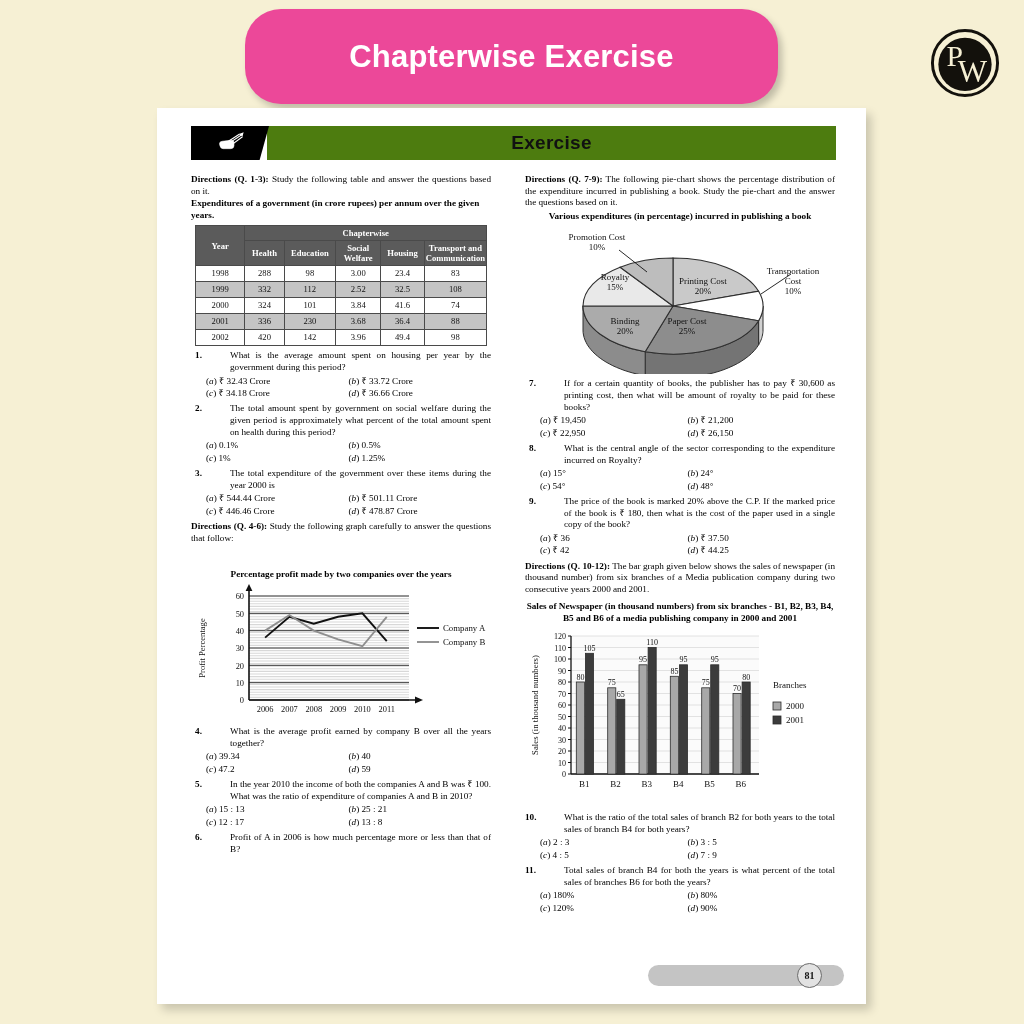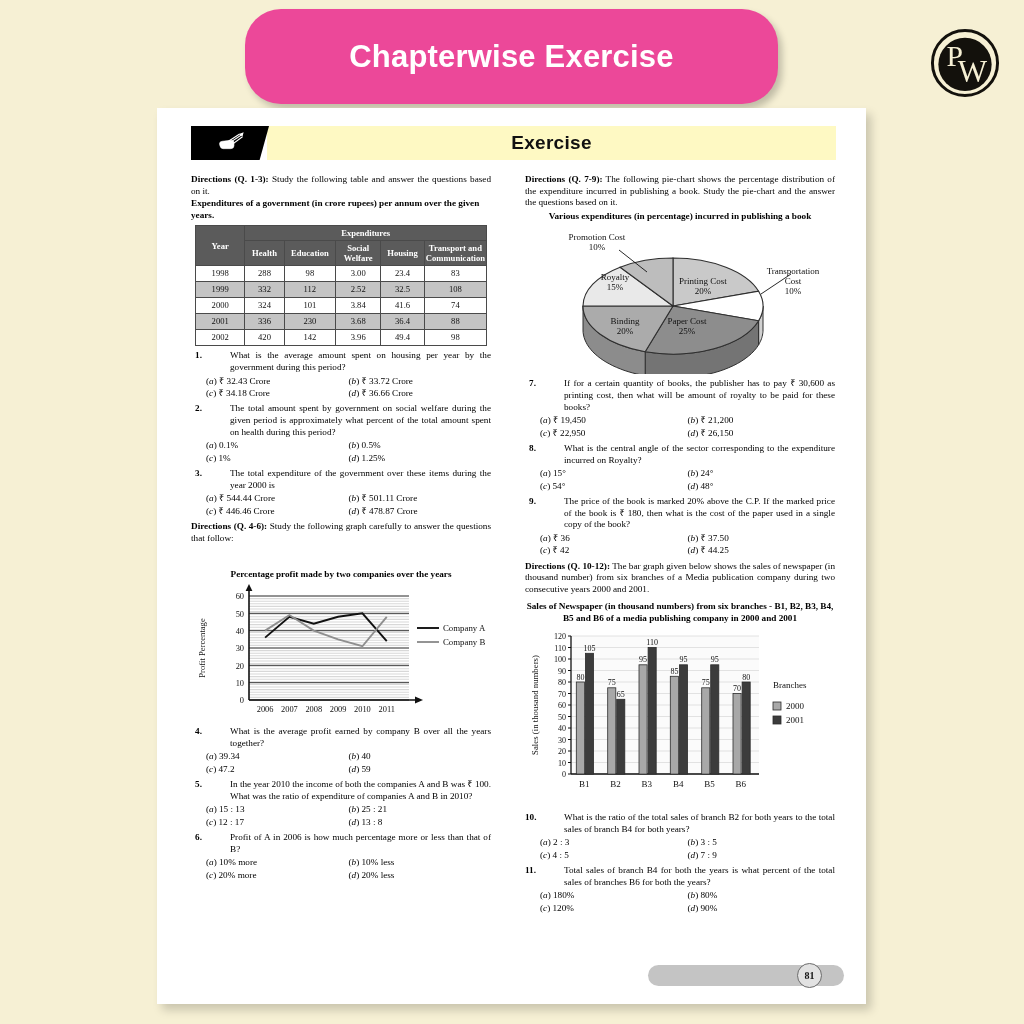--- a/index.html
+++ b/index.html
@@ -42,21 +42,21 @@
 
   
   .ex-head { position:relative; height:34px; margin:5px 12px 0 16px; display:flex; }
   .ex-tab {
     width:78px; height:34px; background:#000;
     clip-path: polygon(0 0, 100% 0, 88% 100%, 0 100%);
     display:flex; align-items:center; justify-content:center;
   }
   .ex-tab svg { width:34px; height:24px; }
   .ex-bar {
-    flex:1; background:#fef9c3; height:34px;
+    flex:1; background:#4d7c0f; height:34px;
     display:flex; align-items:center; justify-content:center;
     margin-left:-2px;
   }
   .ex-bar span {
     font-family:"Liberation Sans", sans-serif;
     font-weight:bold; font-size:19px; color:#111; letter-spacing:.3px;
   }
 
   
   .cols { display:flex; margin:14px 16px 0 16px; height:792px; }
@@ -155,21 +155,21 @@
 
       <div class="dir">
         <span class="lbl">Directions (Q. 1-3):</span><span> Study the following table and answer the questions based on it.</span>
       </div>
       <div class="subhead">Expenditures of a government (in crore rupees) per annum over the given years.</div>
 
       <table class="exp">
         <thead>
           <tr>
             <th rowspan="2" style="width:51px;">Year</th>
-            <th colspan="5">Expenditures</th>
+            <th colspan="5">Chapterwise</th>
           </tr>
           <tr>
             <th style="width:40px;">Health</th>
             <th style="width:52px;">Education</th>
             <th style="width:46px;">Social Welfare</th>
             <th style="width:44px;">Housing</th>
             <th>Transport and Communication</th>
           </tr>
         </thead>
         <tbody>
@@ -360,26 +360,20 @@
                   <div class="opt">(<i>b</i>) 25 : 21</div>
                   <div class="opt">(<i>c</i>) 12 : 17</div>
                   <div class="opt">(<i>d</i>) 13 : 8</div>
                 </div>
               </div>
             </div>
             <div class="q">
               <div class="num">6.</div>
               <div class="body">
                 <div class="stem">Profit of A in 2006 is how much percentage more or less than that of B?</div>
-                <div class="opts">
-                  <div class="opt">(<i>a</i>) 10% more</div>
-                  <div class="opt">(<i>b</i>) 10% less</div>
-                  <div class="opt">(<i>c</i>) 20% more</div>
-                  <div class="opt">(<i>d</i>) 20% less</div>
-                </div>
               </div>
             </div>
           </div>
     </div>
 
     <div class="divider"></div>
 
     <div class="col right">
 
       <div class="dir">

